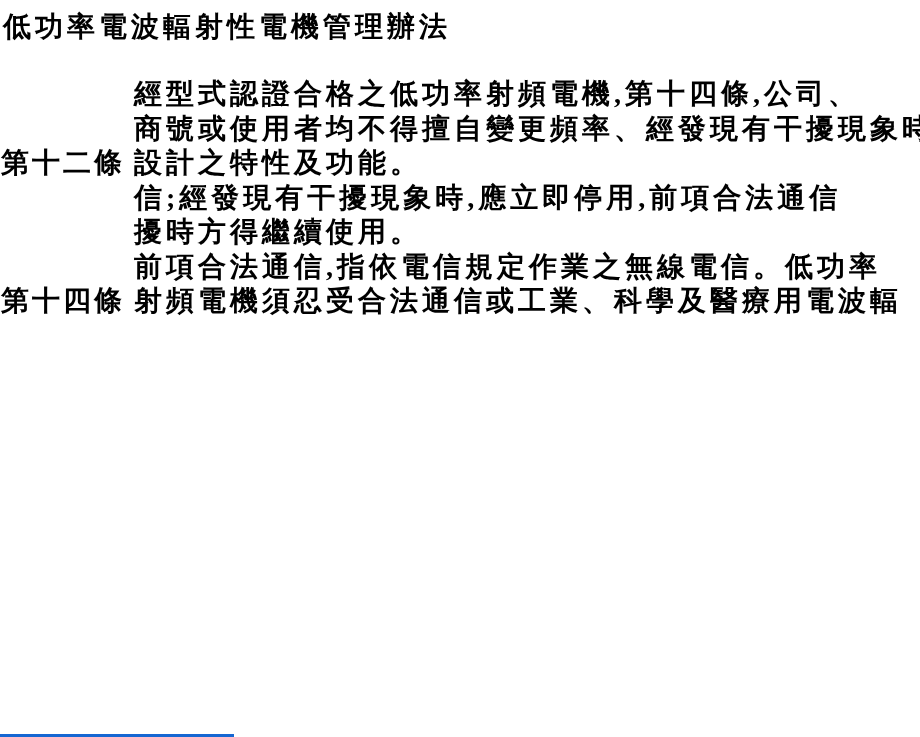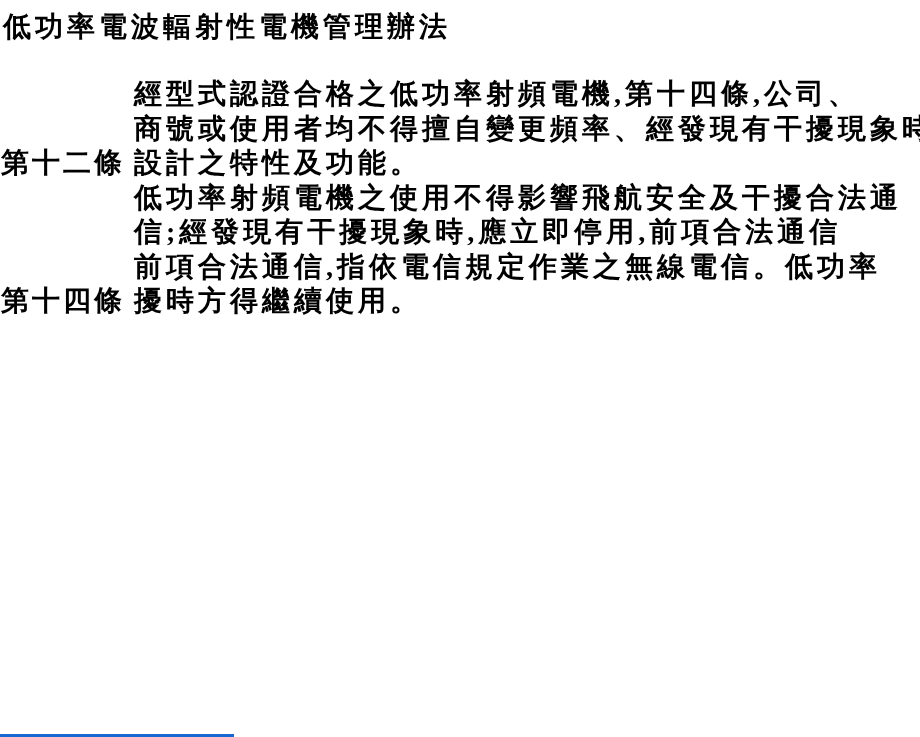--- a/index.html
+++ b/index.html
@@ -81,24 +81,24 @@
       <div class="article-body">
         <div class="text-line">經型式認證合格之低功率射頻電機,第十四條,公司、</div>
         <div class="text-line">商號或使用者均不得擅自變更頻率、經發現有干擾現象時</div>
         <div class="text-line">設計之特性及功能。</div>
       </div>
     </div>
 
     <div class="article">
       <div class="article-label">第十四條</div>
       <div class="article-body">
-        <div class="text-line">低功率射頻電機之使用不得影響飛航安全及干擾合法通</div>
         <div class="text-line">信;經發現有干擾現象時,應立即停用,前項合法通信</div>
+        <div class="text-line">擾時方得繼續使用。</div>
         <div class="text-line">前項合法通信,指依電信規定作業之無線電信。低功率</div>
-        <div class="text-line">擾時方得繼續使用。</div>
+        <div class="text-line">射頻電機須忍受合法通信或工業、科學及醫療用電波輻</div>
       </div>
     </div>
 
   </div>
 
   <div class="bottom-rule" style="background-color: rgb(22, 103, 210);"></div>
 
 </div>
 
 </body></html>

